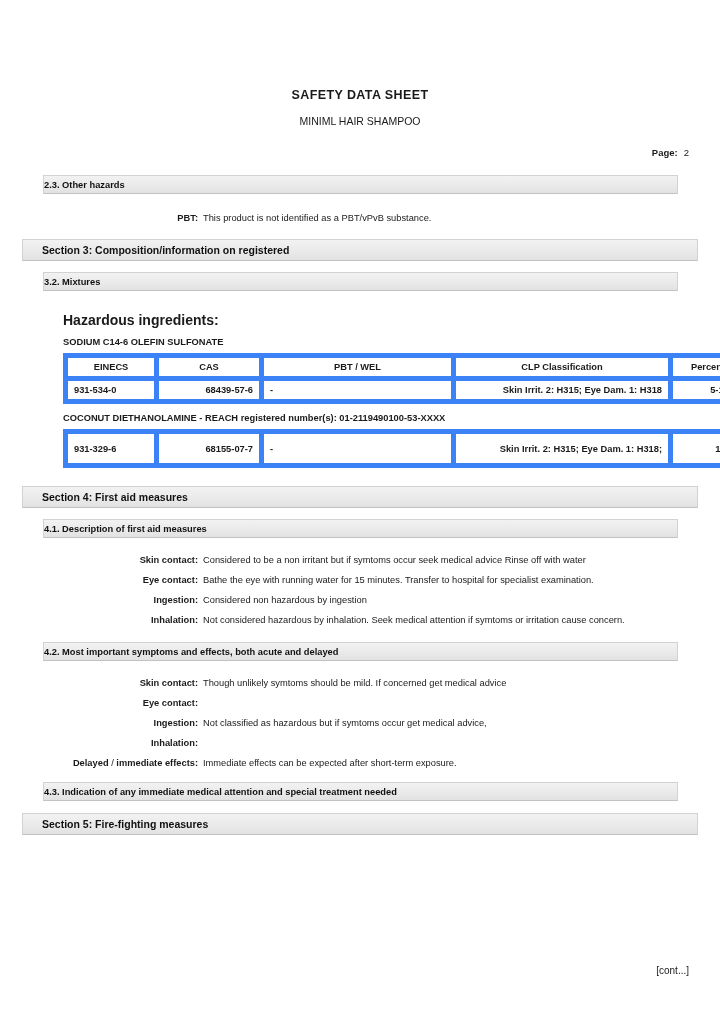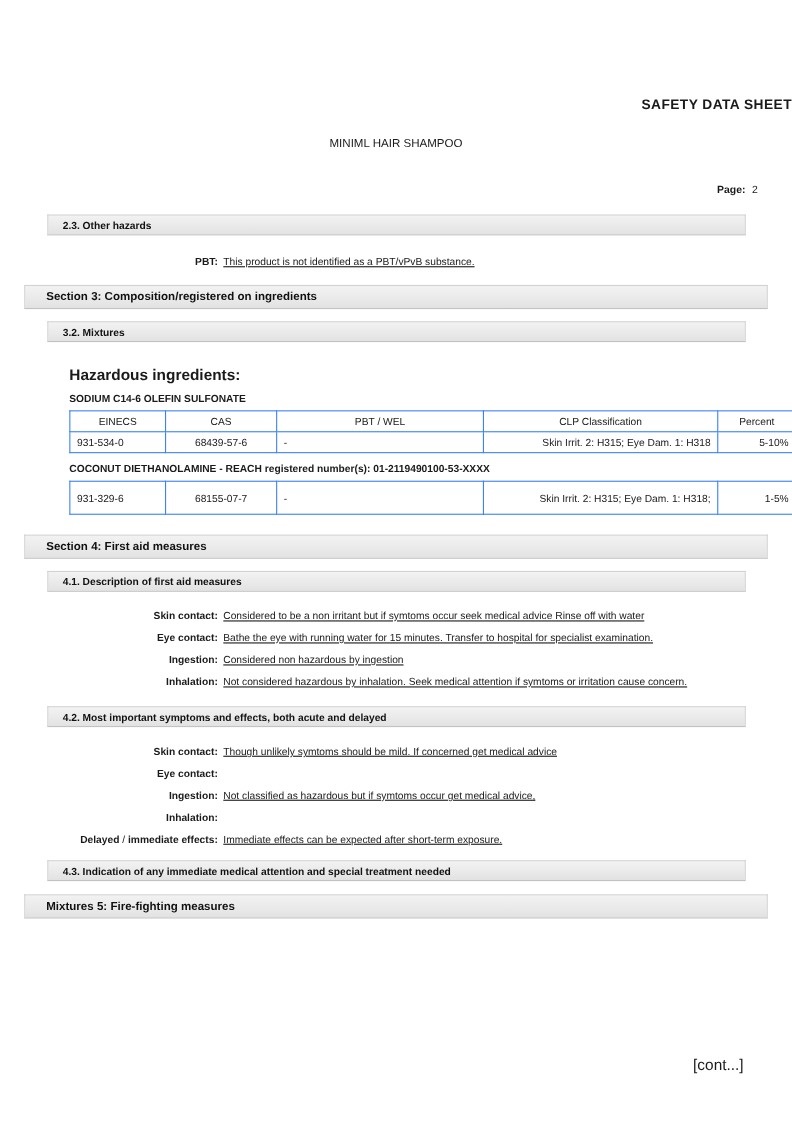--- a/index.html
+++ b/index.html
@@ -18,32 +18,32 @@
   .page {
     position: relative;
     width: 720px;
     height: 1019px;
     box-sizing: border-box;
     overflow: hidden;
   }
 
   
   .doc-title {
-    text-align: right;
+    text-align: center;
     font-size: 12.5px;
     font-weight: bold;
     letter-spacing: 0.4px;
     margin: 0;
     padding-top: 88px;
   }
   .doc-subtitle {
     text-align: center;
     font-size: 10.5px;
     font-weight: normal;
-    margin: 14px;
+    margin: 4px;
     padding-top: 9px;
   }
   .page-number {
     text-align: right;
     font-size: 9.5px;
     padding-right: 31px;
     padding-top: 16px;
   }
   .page-number .pn-label { font-weight: bold; }
   .page-number .pn-value { font-weight: normal; margin-left: 6px; }
@@ -64,21 +64,21 @@
     width: 676px;
     height: 22px;
     font-size: 10.5px;
     padding-left: 19px;
   }
   .bar-sub {
     margin-left: 43px;
     width: 635px;
     height: 19px;
     font-size: 9.3px;
-    padding-left: 13px;
+    padding-left: 0;
   }
 
   
   .defrow {
     display: flex;
     align-items: flex-start;
     font-size: 9.3px;
     line-height: 20px;
   }
   .defrow .lbl {
@@ -89,21 +89,20 @@
     padding-right: 5px;
     box-sizing: border-box;
     white-space: nowrap;
   }
   .defrow .lbl .thin { font-weight: normal; }
   .defrow .val {
     flex: 1 1 auto;
     max-width: 437px;
     font-weight: normal;
     text-align: left;
-    text-decoration: underline;
   }
 
   
   .ing-heading {
     font-size: 14px;
     font-weight: bold;
     margin-left: 63px;
   }
   .ing-name {
     font-size: 9.3px;
@@ -111,42 +110,42 @@
     margin-left: 63px;
   }
   table.ing {
     margin-left: 63px;
     width: 595px;
     border-collapse: collapse;
     table-layout: fixed;
     font-size: 9.3px;
   }
   table.ing td, table.ing th {
-    border: 1px solid #3b82f6;
+    border: 5px solid #3b82f6;
     padding: 0 6px;
-    font-weight: normal;
+    font-weight: bold;
     vertical-align: middle;
     overflow: hidden;
   }
   table.ing th { text-align: center; height: 18px; }
   table.ing td { height: 18px; }
   .c-einecs { width: 74px; text-align: left; }
-  .c-cas    { width: 88px; text-align: center; }
+  .c-cas    { width: 88px; text-align: right; }
   .c-pbt    { width: 175px; text-align: left; }
   .c-clp    { width: 200px; text-align: right; }
   .c-pct    { width: 58px; text-align: right; }
   th.c-einecs, th.c-cas, th.c-pbt, th.c-clp, th.c-pct { text-align: center; }
   tr.tall td { height: 29px; }
 
   
   .footer-cont {
     position: absolute;
-    right: 44px;
+    right: 31px;
     bottom: 43px;
-    font-size: 14px;
+    font-size: 10px;
   }
 </style>
 </head>
 <body>
 
 <div class="page">
 
   <div class="doc-title">SAFETY DATA SHEET</div>
   <div class="doc-subtitle">MINIML HAIR SHAMPOO</div>
 
@@ -160,21 +159,21 @@
   </div>
 
   <div style="height:14px"></div>
   <div class="defrow">
     <div class="lbl">PBT:</div>
     <div class="val">This product is not identified as a PBT/vPvB substance.</div>
   </div>
 
   <div style="height:11px"></div>
   <div class="bar bar-section">
-    <span>Section 3: Composition/registered on ingredients</span>
+    <span>Section 3: Composition/information on registered</span>
   </div>
 
   <div style="height:11px"></div>
   <div class="bar bar-sub">
     <span>3.2. Mixtures</span>
   </div>
 
   <div style="height:21px"></div>
   <div class="ing-heading">Hazardous ingredients:</div>
 
@@ -272,18 +271,18 @@
     <div class="val">Immediate effects can be expected after short-term exposure.</div>
   </div>
 
   <div style="height:9px"></div>
   <div class="bar bar-sub">
     <span>4.3. Indication of any immediate medical attention and special treatment needed</span>
   </div>
 
   <div style="height:12px"></div>
   <div class="bar bar-section">
-    <span>Mixtures 5: Fire-fighting measures</span>
+    <span>Section 5: Fire-fighting measures</span>
   </div>
 
   <div class="footer-cont">[cont...]</div>
 
 </div>
 
 </body></html>

